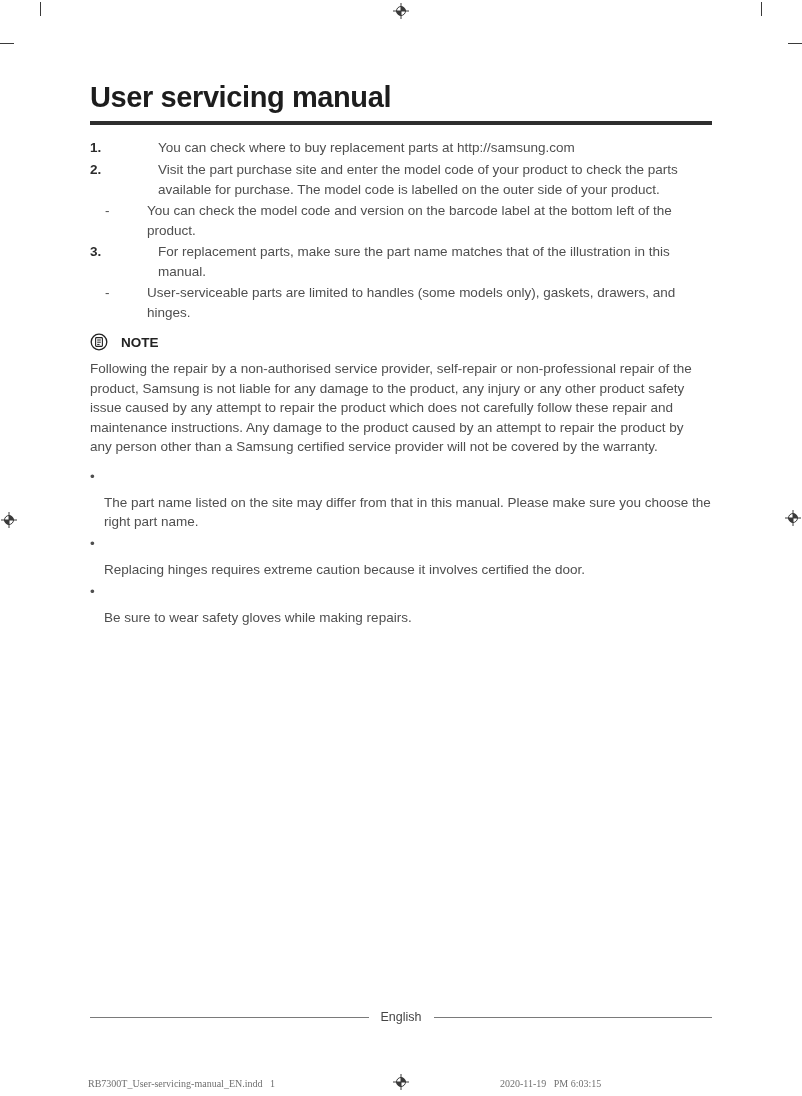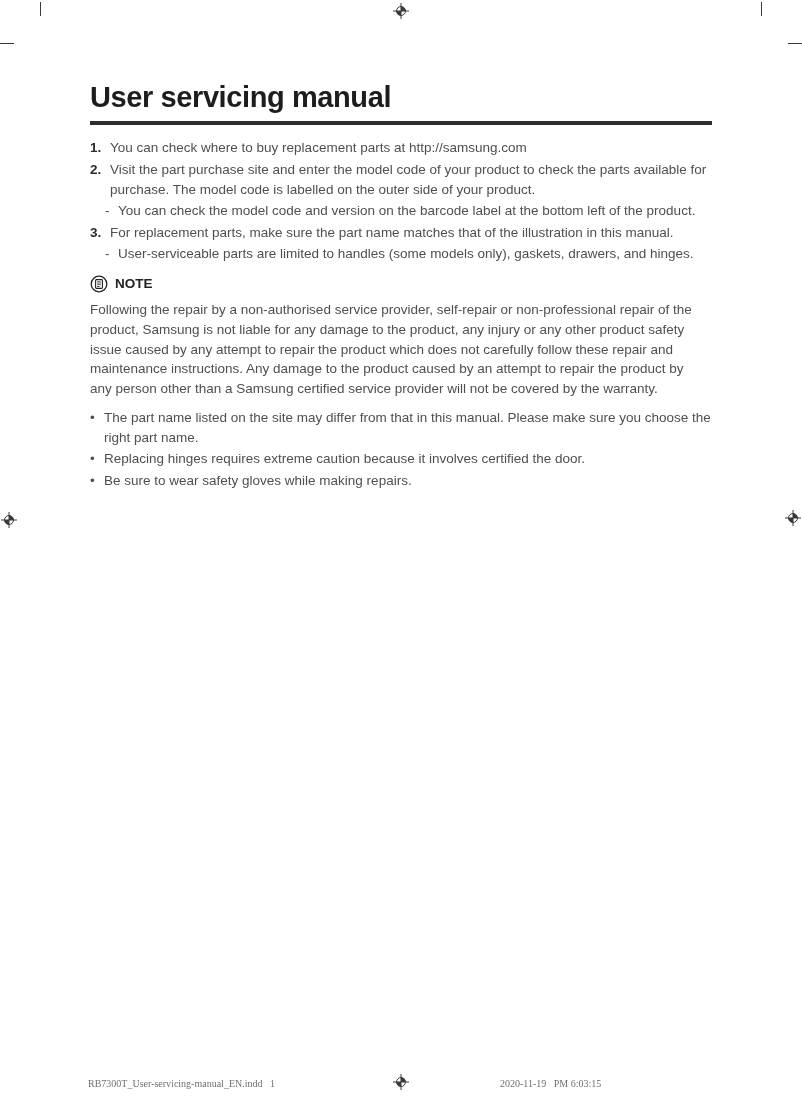--- a/index.html
+++ b/index.html
@@ -39,41 +39,41 @@
     padding-bottom: 9px;
     border-bottom: 4px solid #2e2e2e;
     color: #1d1d1d;
     font-size: 29px;
     font-weight: 700;
     letter-spacing: -0.4px;
     line-height: 1.05;
   }
   .step { display: flex; margin-bottom: 2px; }
   .step-num { flex: none; width: 20px; font-weight: 700; color: #2b2b2b; }
-  .step-text { flex: 1; }
+  .step-text { flex: 1; margin-left: 48px; }
   .sub { display: flex; margin-left: 15px; margin-bottom: 2px; }
   .sub-dash { flex: none; width: 13px; }
-  .sub-text { flex: 1; }
+  .sub-text { flex: 1; margin-left: 29px; }
 
   .sec-heading {
     display: flex;
     align-items: center;
-    gap: 7px;
+    gap: 13px;
     margin-top: 10px;
     margin-bottom: 7px;
     color: #222222;
     font-weight: 700;
     font-size: 13.5px;
   }
   .sec-heading svg { display: block; }
   .note-text { margin: 0 16px 10px 0; }
 
   .bullet { display: flex; margin-bottom: 2px; }
   .bullet-marker { flex: none; width: 14px; }
-  .bullet-text { flex: 1; }
+  .bullet-text { flex: 1; margin-top: 26px; }
 
   
   .footer {
     position: absolute;
     left: 90px;
     top: 1010px;
     width: 622px;
     display: flex;
     align-items: center;
     gap: 12px;
@@ -180,16 +180,21 @@
       <span class="bullet-marker">•</span>
       <span class="bullet-text">Replacing hinges requires extreme caution because it involves certified the door.</span>
     </div>
     <div class="bullet">
       <span class="bullet-marker">•</span>
       <span class="bullet-text">Be sure to wear safety gloves while making repairs.</span>
     </div>
 
   </div>
 
+  <div class="footer">
+    <div class="rule"></div>
+    <span>English</span>
+    <div class="rule"></div>
+  </div>
 
   <div class="imprint">RB7300T_User-servicing-manual_EN.indd   1                                                                                          2020-11-19   PM 6:03:15</div>
 
 </div>
 
 </body></html>

